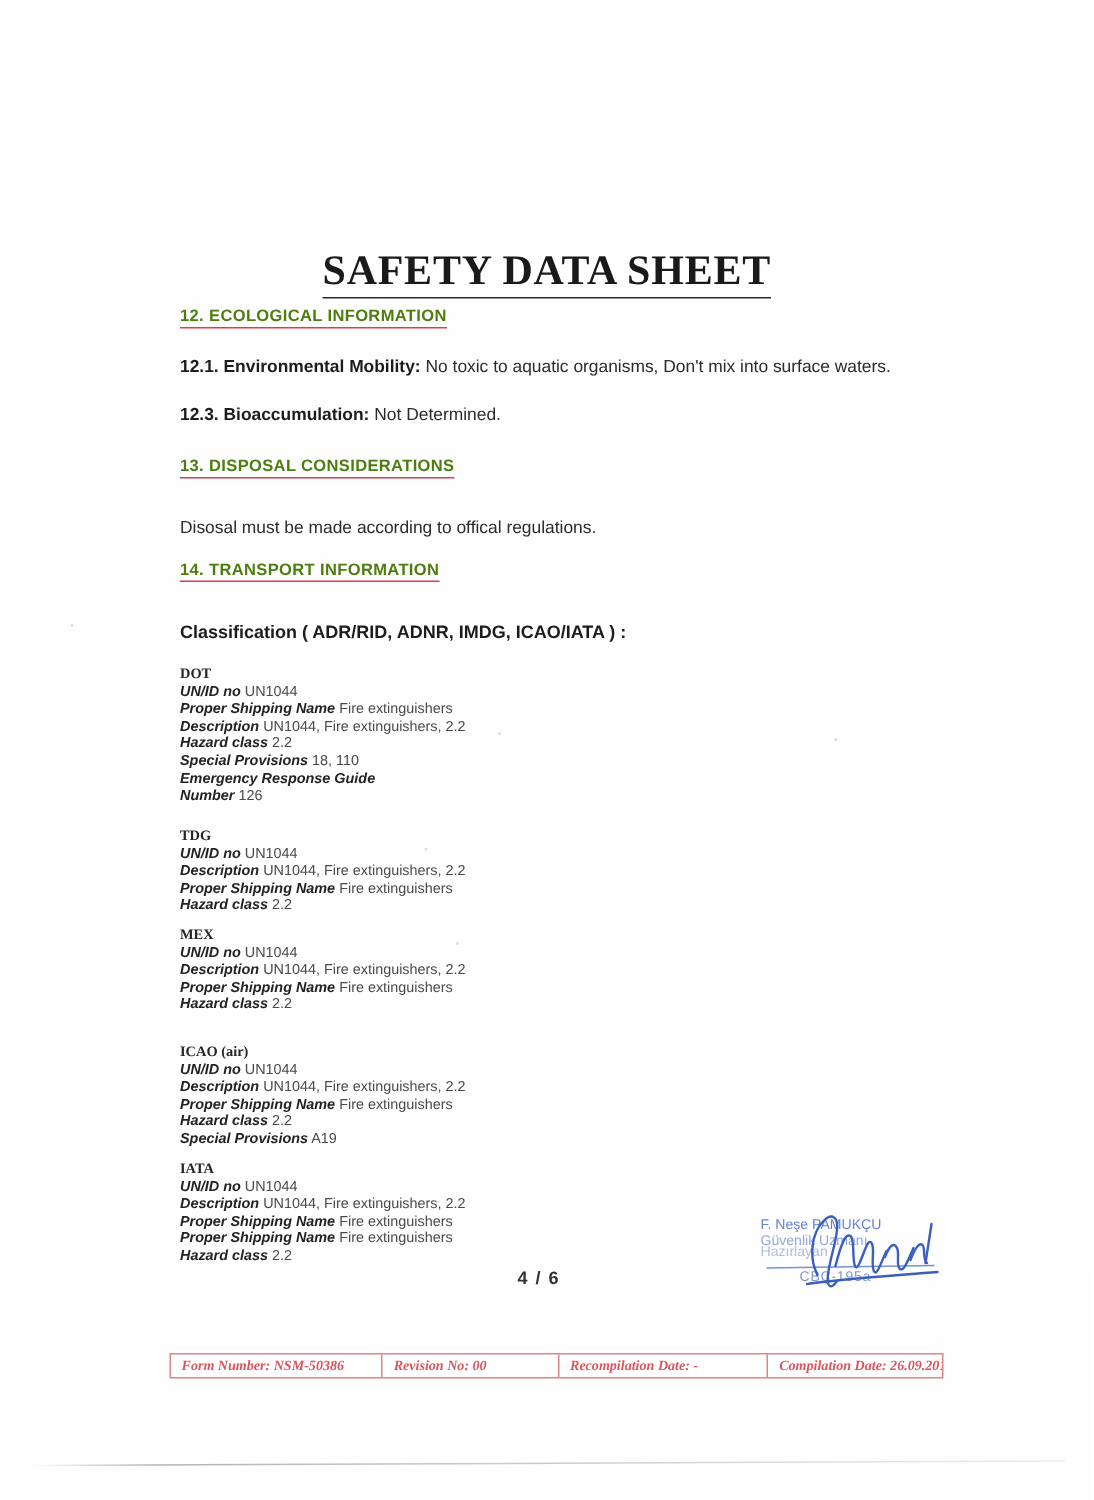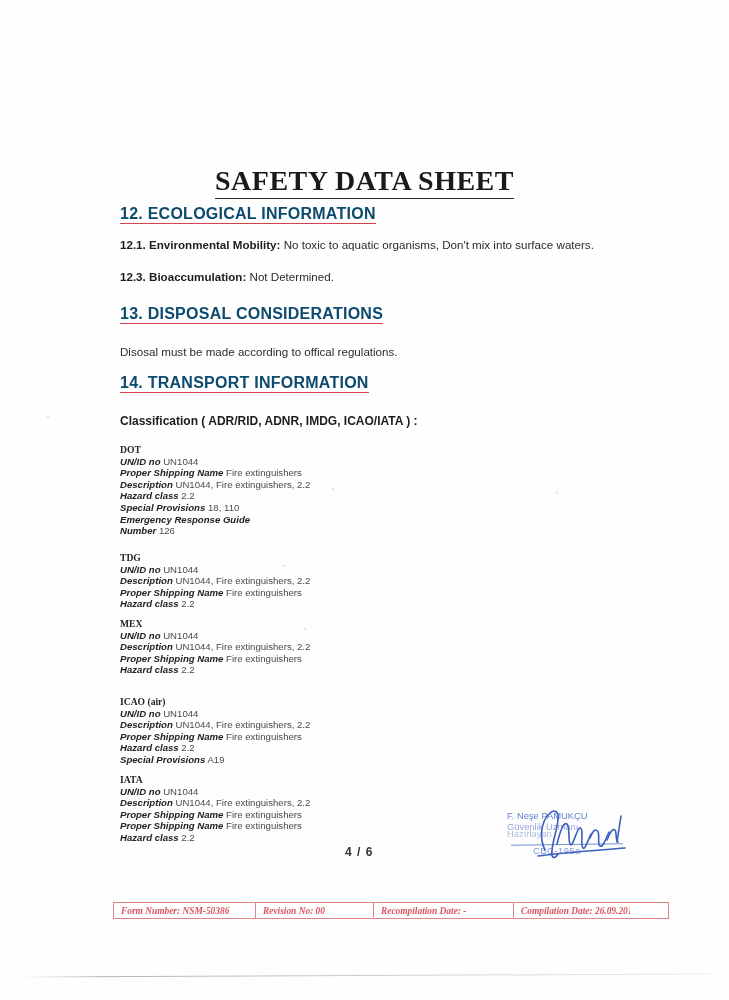--- a/index.html
+++ b/index.html
@@ -91,23 +91,23 @@
     border-bottom: 1.6px solid #2a2a2a;
     padding-bottom: 2px;
   }
 
   
   .section-head {
     position: absolute;
     left: 120px;
     font-family: "Liberation Sans", sans-serif;
     font-weight: bold;
-    font-size: 16px;
+    font-size: 11px;
     letter-spacing: 0.25px;
-    color: #0c4a6e;
+    color: #4d7c0f;
     white-space: nowrap;
   }
   .section-head span {
     border-bottom: 1.4px solid #d8404a;
     padding-bottom: 1px;
   }
 
   
   .body-line {
     position: absolute;
@@ -206,21 +206,21 @@
     top: -4px;
     width: 95px;
     height: 60px;
   }
 
   
   .footer-table {
     position: absolute;
     left: 113px;
     top: 902px;
-    width: 556px;
+    width: 516px;
     height: 17px;
     display: flex;
     border: 1px solid #e0848c;
     box-sizing: border-box;
     background: #ffffff;
   }
   .footer-cell {
     display: flex;
     align-items: center;
     padding-left: 7px;

